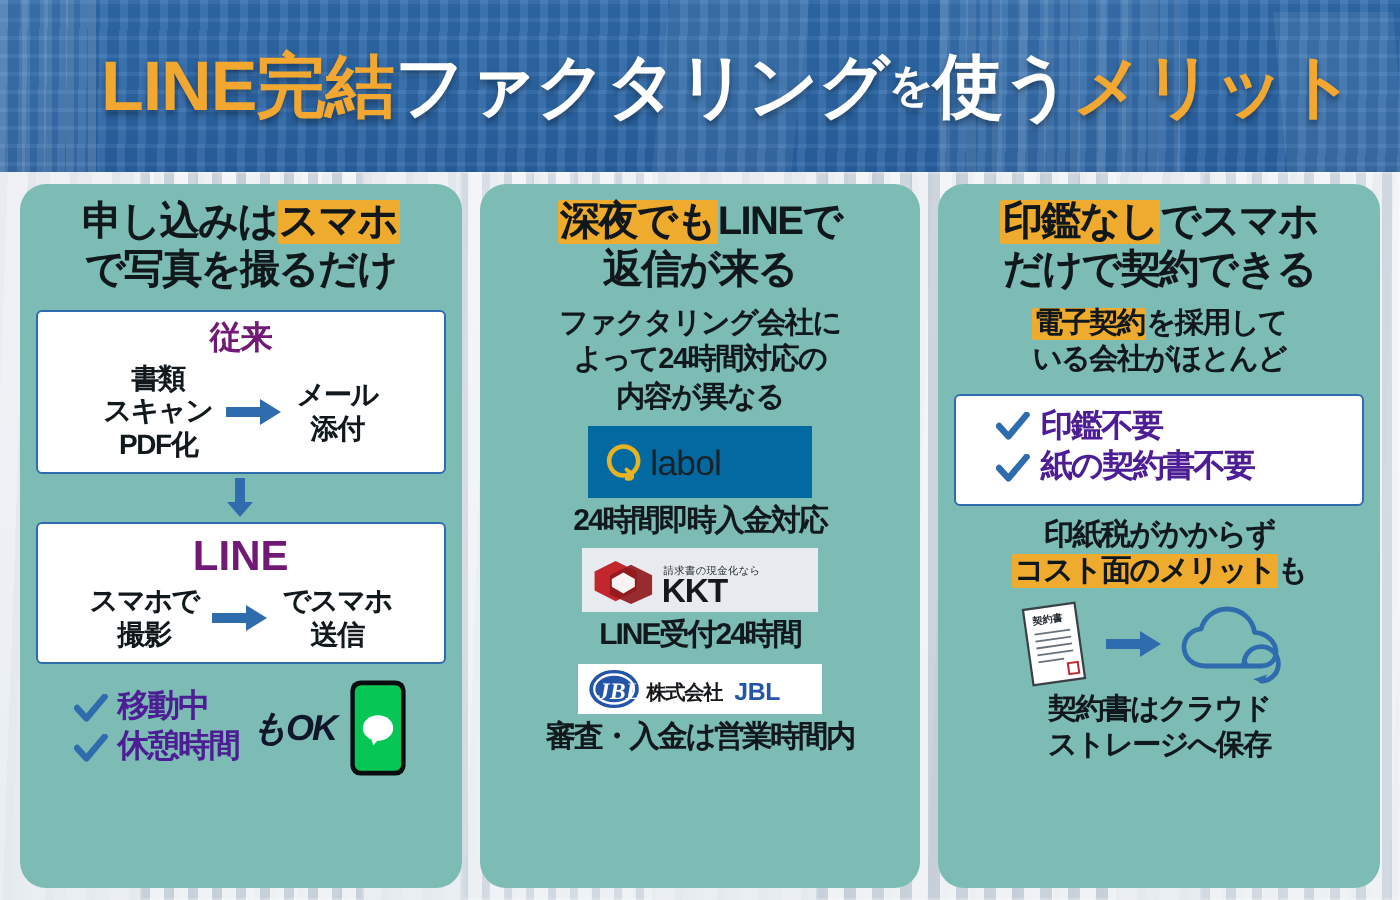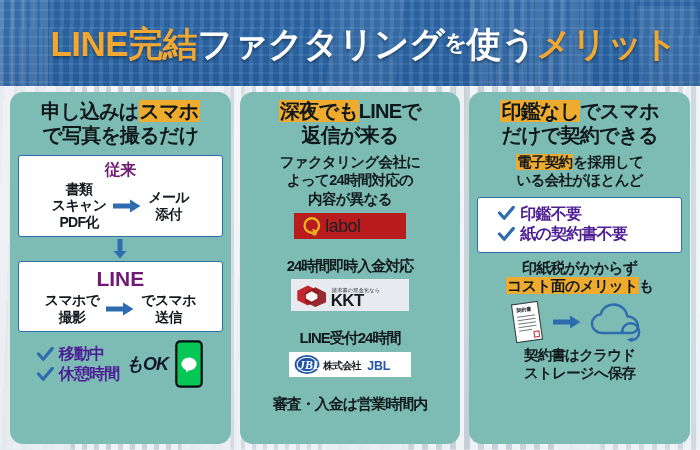--- a/index.html
+++ b/index.html
@@ -203,36 +203,36 @@
     font-size: 18px;
     font-weight: 700;
     color: #0f172a;
     letter-spacing: -1px;
     font-style: italic;
   }
   .phone-ico { width: 30px; height: 50px; flex: 0 0 auto; }
 
   
   .logo-plate {
-    background: #b91c1c;
+    background: #0369a1;
     width: 112px;
-    height: 26px;
+    height: 36px;
     display: flex;
     align-items: center;
     justify-content: center;
     margin-top: 5px;
   }
   .logo-plate.kkt { background: #e7eaef; width: 118px; height: 32px; }
   .logo-plate.jbl { background: #ffffff; width: 122px; height: 25px; }
   .logo-cap {
     font-size: 15px;
     font-weight: 700;
     color: #11191d;
     letter-spacing: -1px;
-    margin-top: 19px;
+    margin-top: 4px;
     line-height: 1.1;
     text-align: center;
   }
 
   .doc-row {
     display: flex;
     align-items: center;
     justify-content: center;
     gap: 8px;
     margin-top: 5px;

